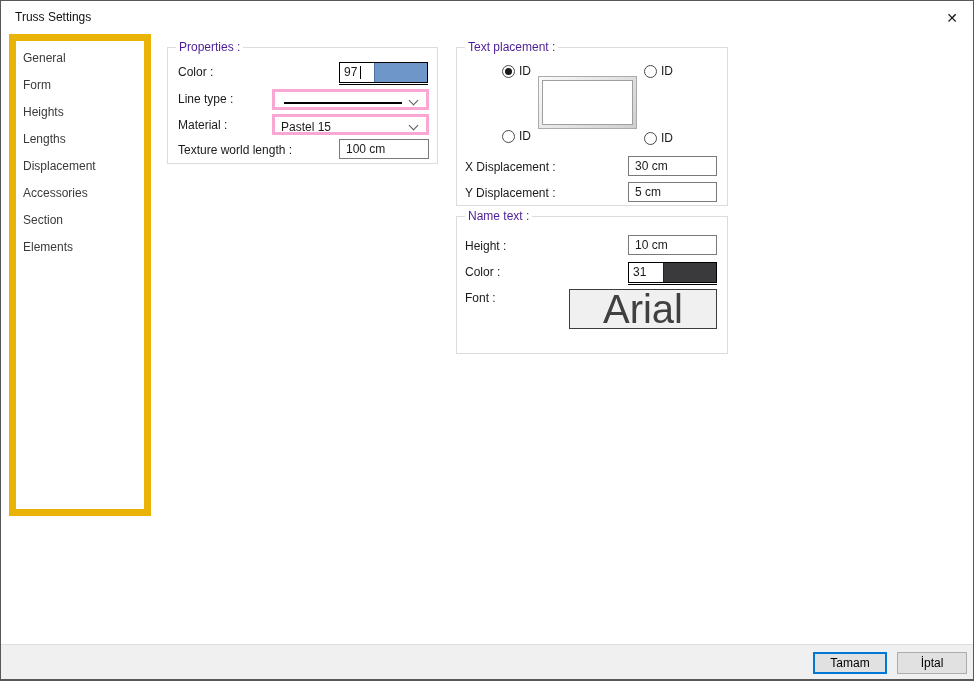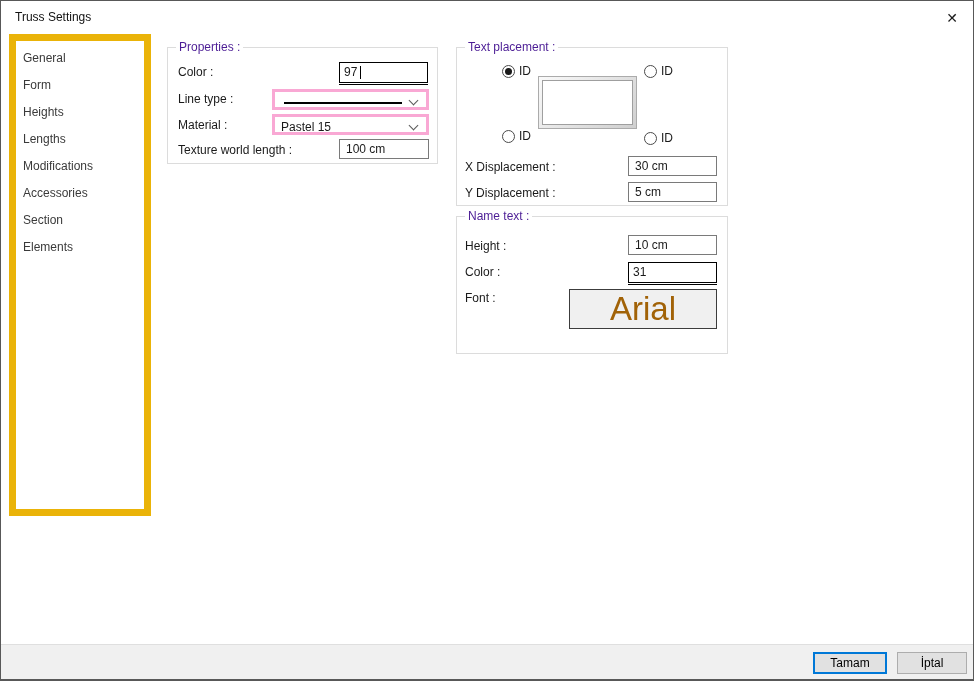--- a/index.html
+++ b/index.html
@@ -33,42 +33,42 @@
   
   .tinput { position:absolute; height:20px; border:1px solid #7a7a7a; background:#fff;
     font-family:"Liberation Sans", sans-serif; font-size:12px; color:#1a1a1a; padding:0 6px; }
   .combo { position:absolute; height:21px; border:3px solid #f9a8d4; background:#fff; cursor:default; }
   .combo-text { position:absolute; left:6px; top:3px; font-size:12px; }
   .chevron-down { position:absolute; right:9px; top:5px; width:7px; height:7px;
     border-right:1.4px solid #5a5a5a; border-bottom:1.4px solid #5a5a5a; transform:rotate(45deg); }
   .line-preview { position:absolute; left:9px; top:10px; width:118px; height:2px; background:#000; }
   
   .color-widget { position:absolute; width:89px; height:21px; border:1px solid #000;
-    background:#fff; display:flex;flex-direction:column; }
+    background:#fff; display:flex; }
   .color-widget::after { content:""; position:absolute; left:-1px; right:-1px; bottom:-3px; height:1px; background:#000; }
   .cw-num { width:34px; height:100%; background:#fff; font-size:12px; line-height:19px;
     padding-left:4px; position:relative; }
   .cw-caret { position:absolute; top:3px; width:1px; height:13px; background:#000; }
   .cw-swatch { flex:1; height:100%; }
   .cw-swatch.blue { background:#6e96c8; border-left:1px solid #4c6f9c; }
   .cw-swatch.dark { background:#3a3a3c; border-left:1px solid #222; }
   
   .radio-wrap { position:absolute; display:flex; align-items:center; gap:4px; }
   .radio { width:13px; height:13px; border-radius:50%; background:#fff; border:1px solid #4a4a4a;
     position:relative; display:inline-block; cursor:pointer; }
   .radio.sel::after { content:""; position:absolute; left:2px; top:2px; width:7px; height:7px;
     border-radius:50%; background:#1a1a1a; }
   
   .placement-rect { position:absolute; left:81px; top:28px; width:99px; height:53px;
     border:1px solid #ababab; padding:3px; background:linear-gradient(135deg,#fafafa,#cfcfcf); }
   .placement-rect-inner { width:100%; height:100%; background:#fff; border:1px solid #9f9f9f; }
   
   .font-btn { position:absolute; left:112px; top:72px; width:148px; height:40px;
-    background:#f0f0f0; border:1px solid #3c3c3c; font-size:33px; line-height:36px;
-    text-align:center; color:#a16207; cursor:pointer; font-family:"Liberation Sans", sans-serif; }
+    background:#f0f0f0; border:1px solid #3c3c3c; font-size:40px; line-height:36px;
+    text-align:center; color:#404040; cursor:pointer; font-family:"Liberation Sans", sans-serif; }
   
   .footer { position:absolute; left:0; right:0; bottom:0; height:35px;
     background:#f0f0f0; border-top:1px solid #dfdfdf; }
   .btn { position:absolute; top:7px; height:22px; background:#e1e1e1; font-size:12px;
     font-family:"Liberation Sans", sans-serif; color:#000; cursor:pointer; text-align:center; }
   .btn-ok { left:812px; width:74px; border:2px solid #0078d7; line-height:18px; }
   .btn-cancel { left:896px; width:70px; border:1px solid #adadad; line-height:20px; }
 </style>
 </head>
 <body>
@@ -78,21 +78,21 @@
   <div class="titlebar">
     <div class="title">Truss Settings</div>
     <div class="close-btn">✕</div>
   </div>
 
   <div class="sidebar">
     <div class="side-item">General</div>
     <div class="side-item">Form</div>
     <div class="side-item">Heights</div>
     <div class="side-item">Lengths</div>
-    <div class="side-item">Modifications</div>
+    <div class="side-item">Displacement</div>
     <div class="side-item">Accessories</div>
     <div class="side-item">Section</div>
     <div class="side-item">Elements</div>
   </div>
 
   <div class="group g-props">
     <span class="legend">Properties :</span>
 
     <span class="flabel" style="left:10px; top:17px;">Color :</span>
     <div class="color-widget" style="left:171px; top:14px;">

